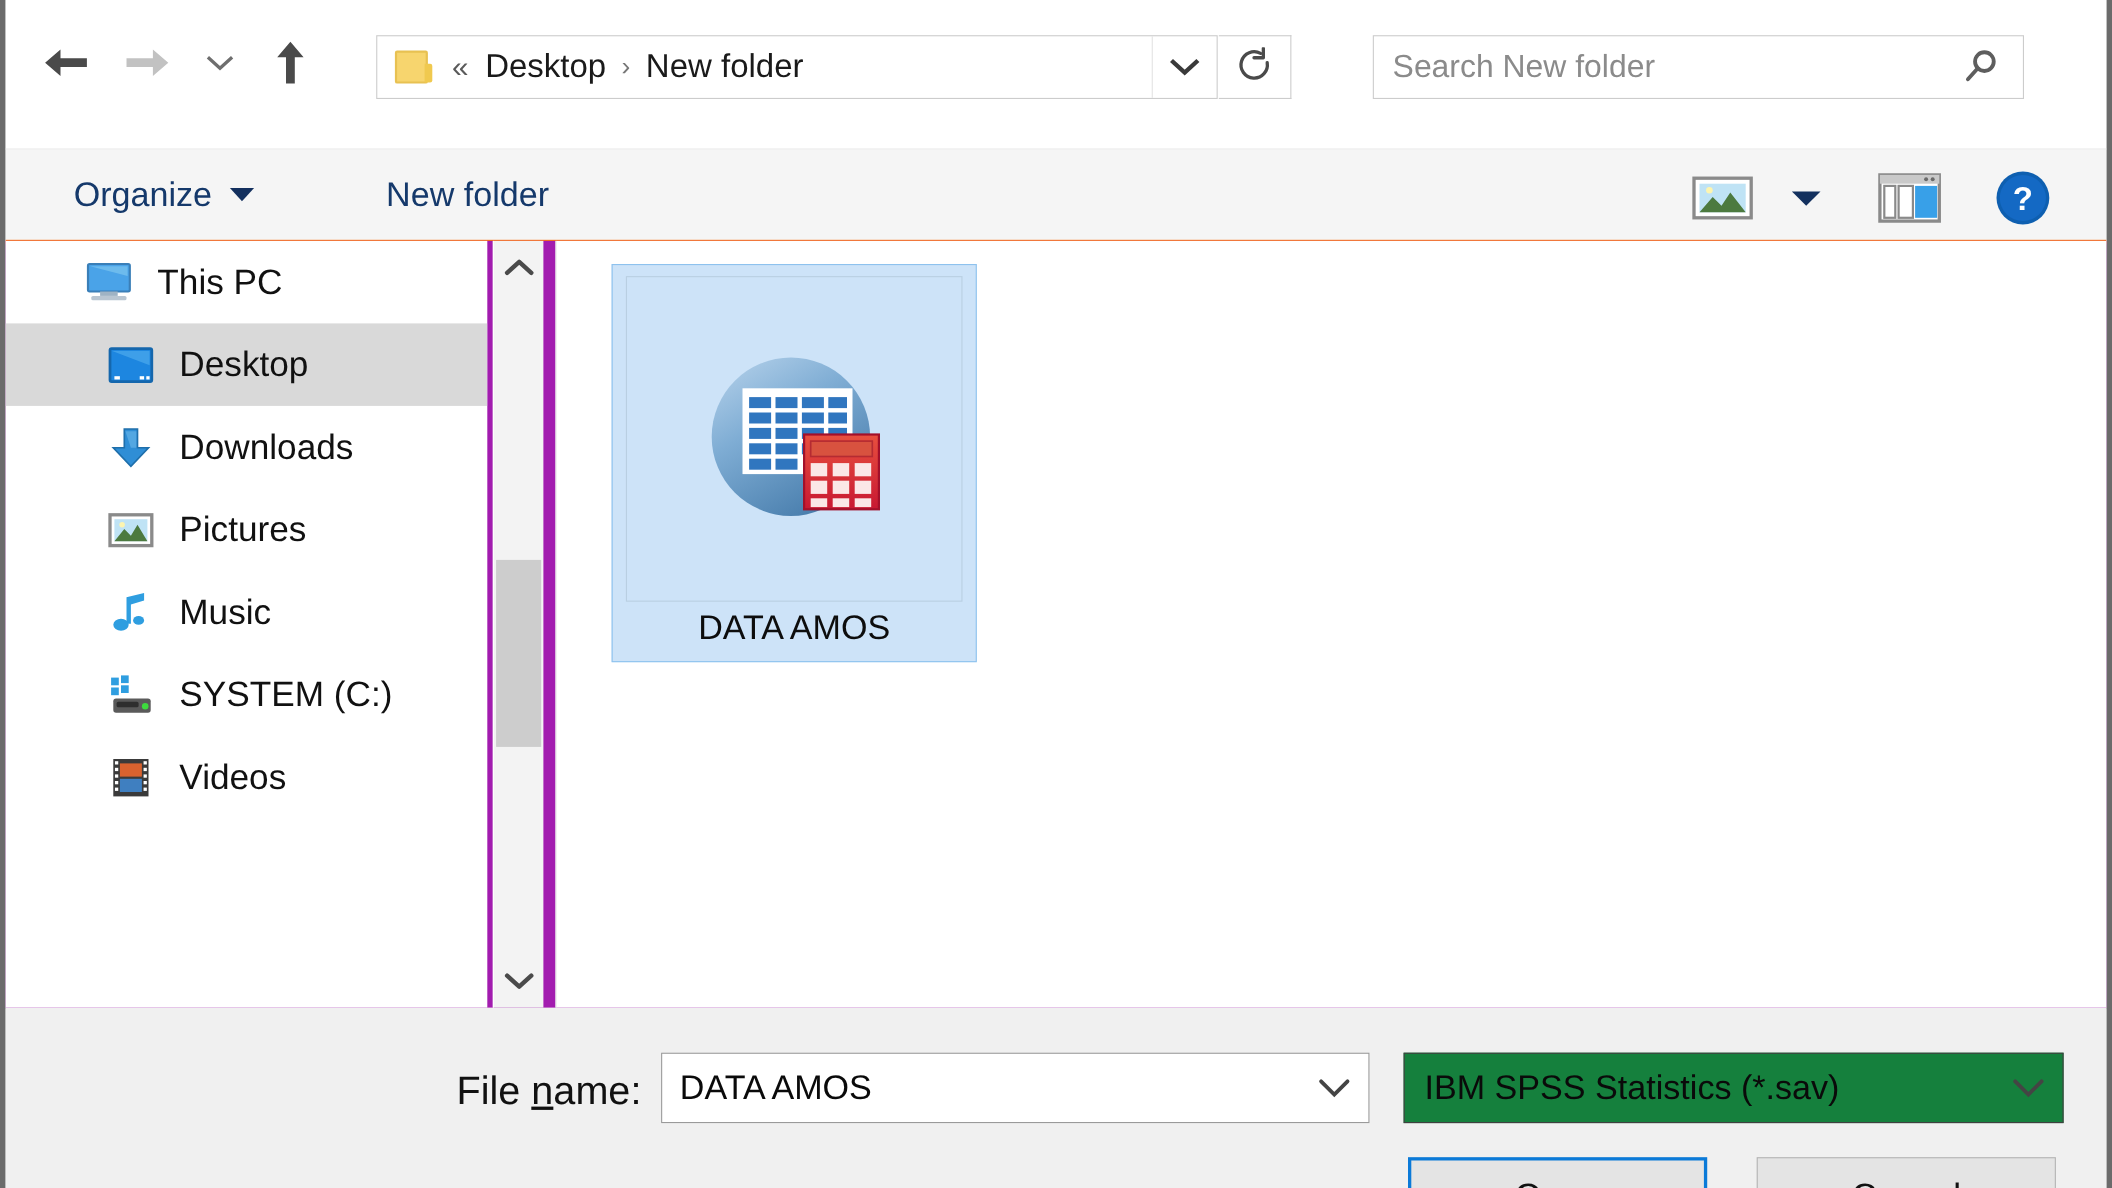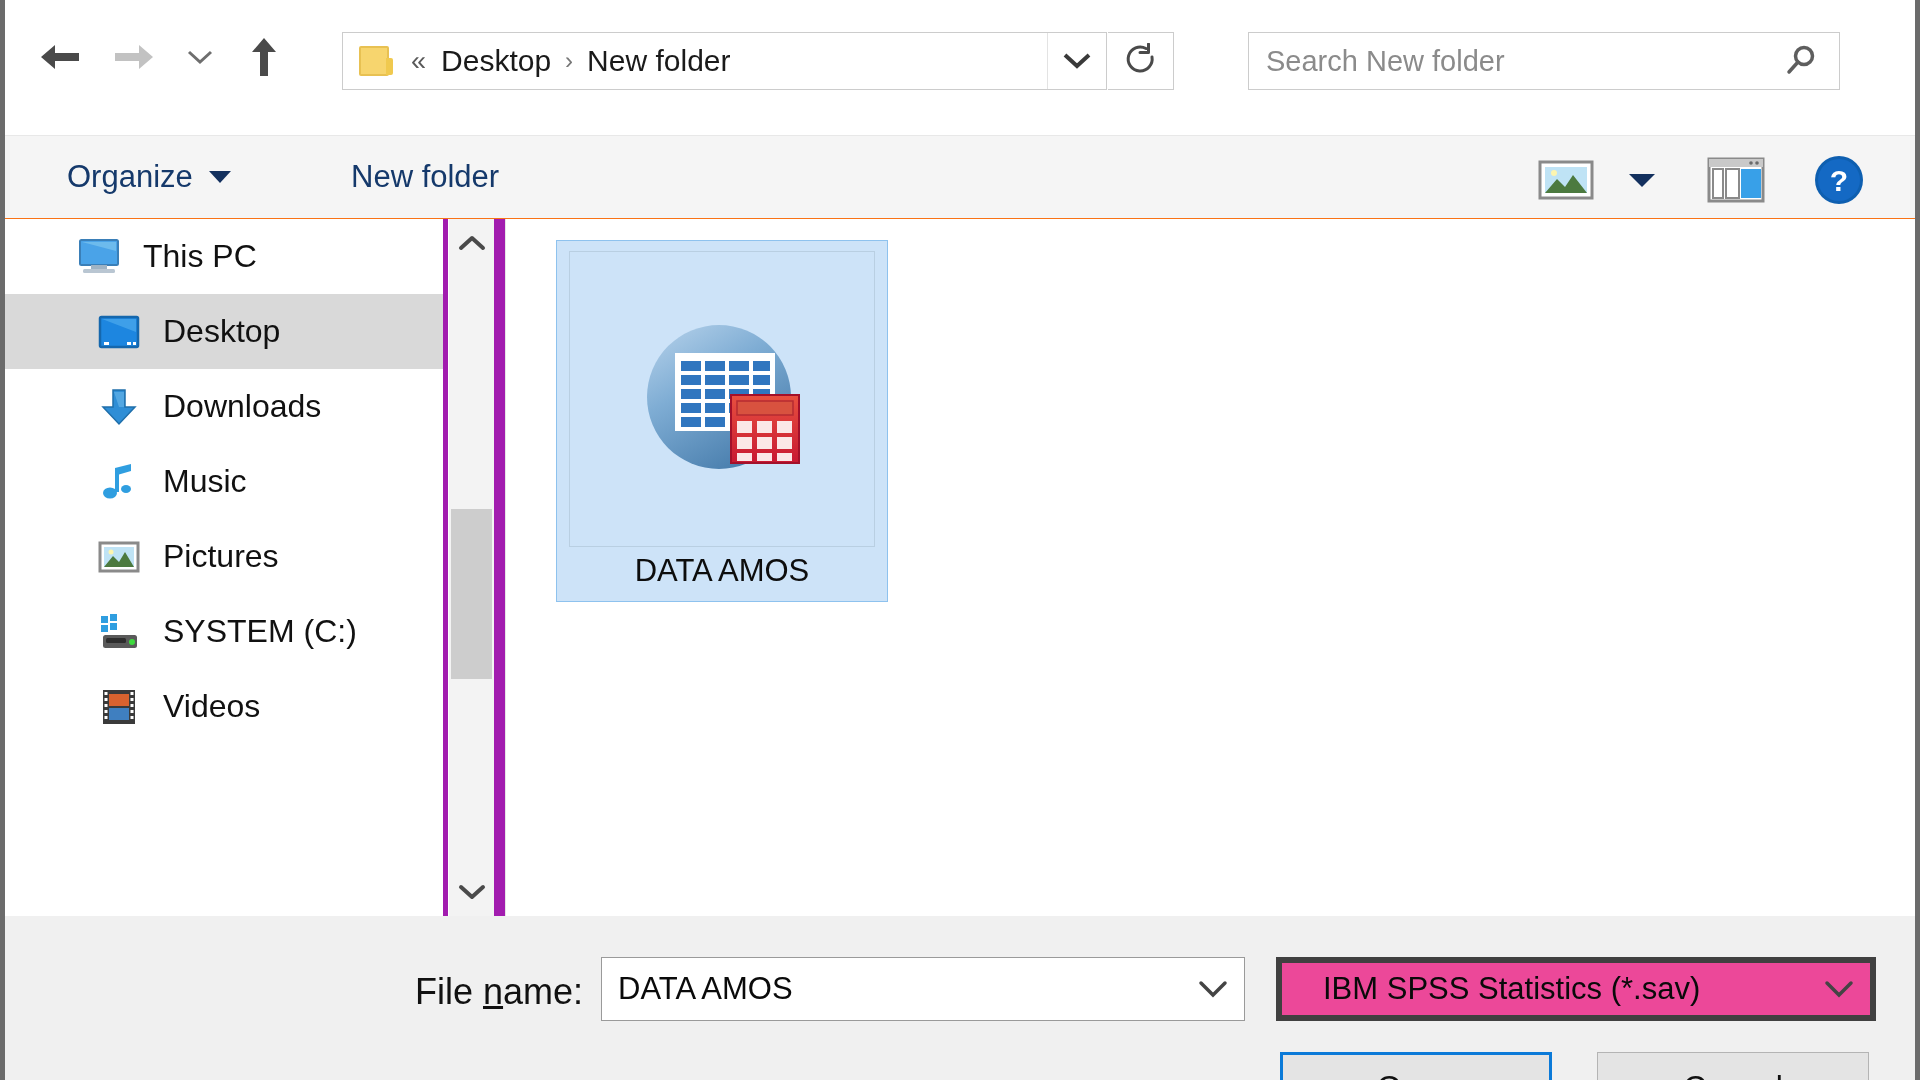--- a/index.html
+++ b/index.html
@@ -390,26 +390,25 @@
   #file-name-dropdown-button {
     margin-left: auto;
     width: 62px; height: 62px;
     display:flex; align-items:center; justify-content:center;
   }
   #file-type-combo {
     position: absolute;
     left: 1271px; top: 40px;
     width: 600px;
     height: 64px;
-    background: #ec4899;
-    border: 6px solid #404040;
-    box-sizing: border-box;
-    display: flex;
-    align-items: center;
-    padding-left: 23px;
+    background: #15803d;
+    border: 1px solid #404040;
+    box-sizing: border-box;
+    display: flex;
+    align-items: center;
   }
   #file-type-value {
     margin-left: 18px;
     font-size: 31px;
     color: #0a0a0a;
     white-space: nowrap;
   }
   #file-type-dropdown-button {
     margin-left: auto;
     width: 62px; height: 62px;
@@ -627,38 +626,38 @@
             <path d="M16 3 L28 3 L28 20 L38 20 L22 37 L6 20 L16 20 Z" fill="#2f8ed6" stroke="#1f6fab" stroke-width="1.5"></path>
             <path d="M17 5 L27 5 L27 20 L22 20 Z" fill="#6cb8ea" opacity="0.6"></path>
           </svg>
         </span>
         <span class="si-label">Downloads</span>
       </div>
 
       <div class="sidebar-item child">
         <span class="si-icon">
           <svg width="44" height="40" viewBox="0 0 44 40">
-            <path d="M18 30 L18 6 L34 2 L34 9 L22 12.5 L22 30 Z" fill="#2f9ee0"></path>
-            <ellipse cx="13" cy="31" rx="7" ry="5.5" fill="#2f9ee0"></ellipse>
-            <ellipse cx="29" cy="27" rx="5" ry="4" fill="#2f9ee0"></ellipse>
-          </svg>
-        </span>
-        <span class="si-label">Music</span>
-      </div>
-
-      <div class="sidebar-item child">
-        <span class="si-icon">
-          <svg width="44" height="40" viewBox="0 0 44 40">
             <rect x="3" y="6" width="38" height="28" fill="#ffffff" stroke="#8a8a8a" stroke-width="3"></rect>
             <rect x="7" y="10" width="30" height="20" fill="#bfe3f5"></rect>
             <path d="M7 30 L16 19 L22 25 L28 15 L37 30 Z" fill="#4c7a3f"></path>
             <circle cx="14" cy="15" r="2.5" fill="#fdf5b0"></circle>
           </svg>
         </span>
         <span class="si-label">Pictures</span>
+      </div>
+
+      <div class="sidebar-item child">
+        <span class="si-icon">
+          <svg width="44" height="40" viewBox="0 0 44 40">
+            <path d="M18 30 L18 6 L34 2 L34 9 L22 12.5 L22 30 Z" fill="#2f9ee0"></path>
+            <ellipse cx="13" cy="31" rx="7" ry="5.5" fill="#2f9ee0"></ellipse>
+            <ellipse cx="29" cy="27" rx="5" ry="4" fill="#2f9ee0"></ellipse>
+          </svg>
+        </span>
+        <span class="si-label">Music</span>
       </div>
 
       <div class="sidebar-item child">
         <span class="si-icon">
           <svg width="44" height="40" viewBox="0 0 44 40">
             <g fill="#2f9ee0">
               <rect x="4" y="4" width="7" height="7"></rect>
                 <rect x="13" y="2" width="7" height="7"></rect>
               <rect x="4" y="13" width="7" height="7"></rect>
                 <rect x="13" y="11" width="7" height="7"></rect>

